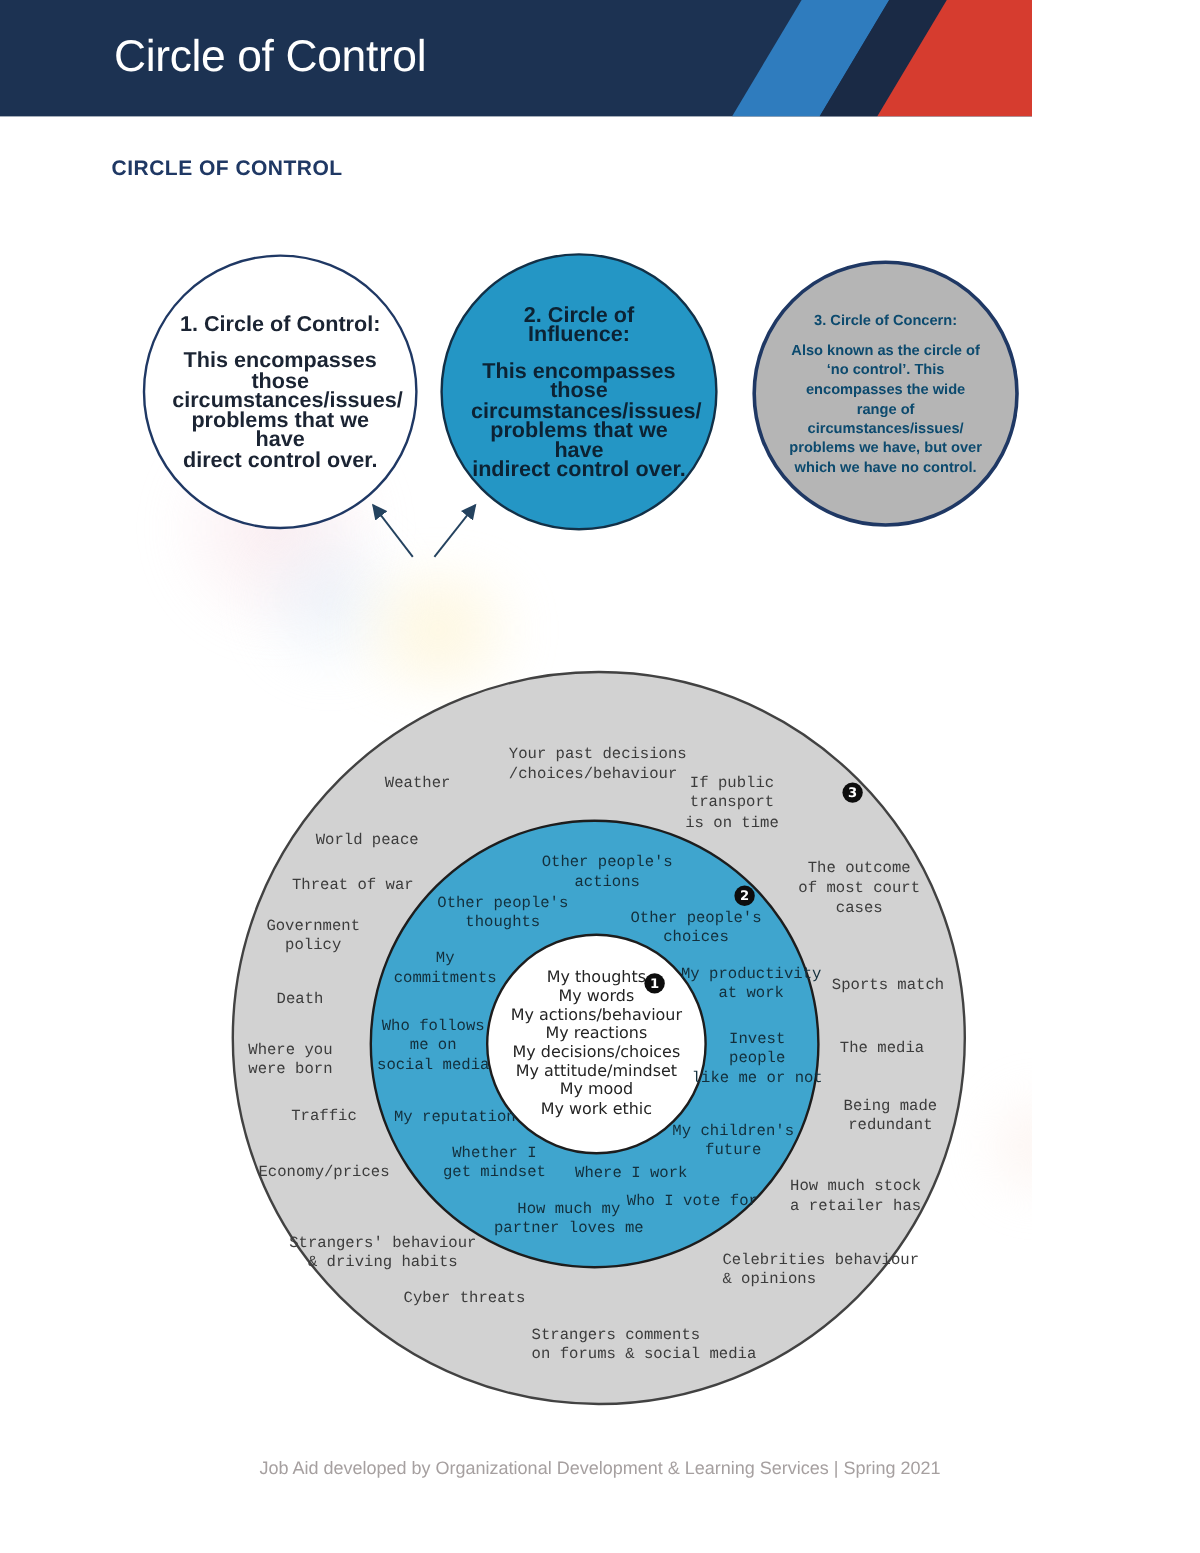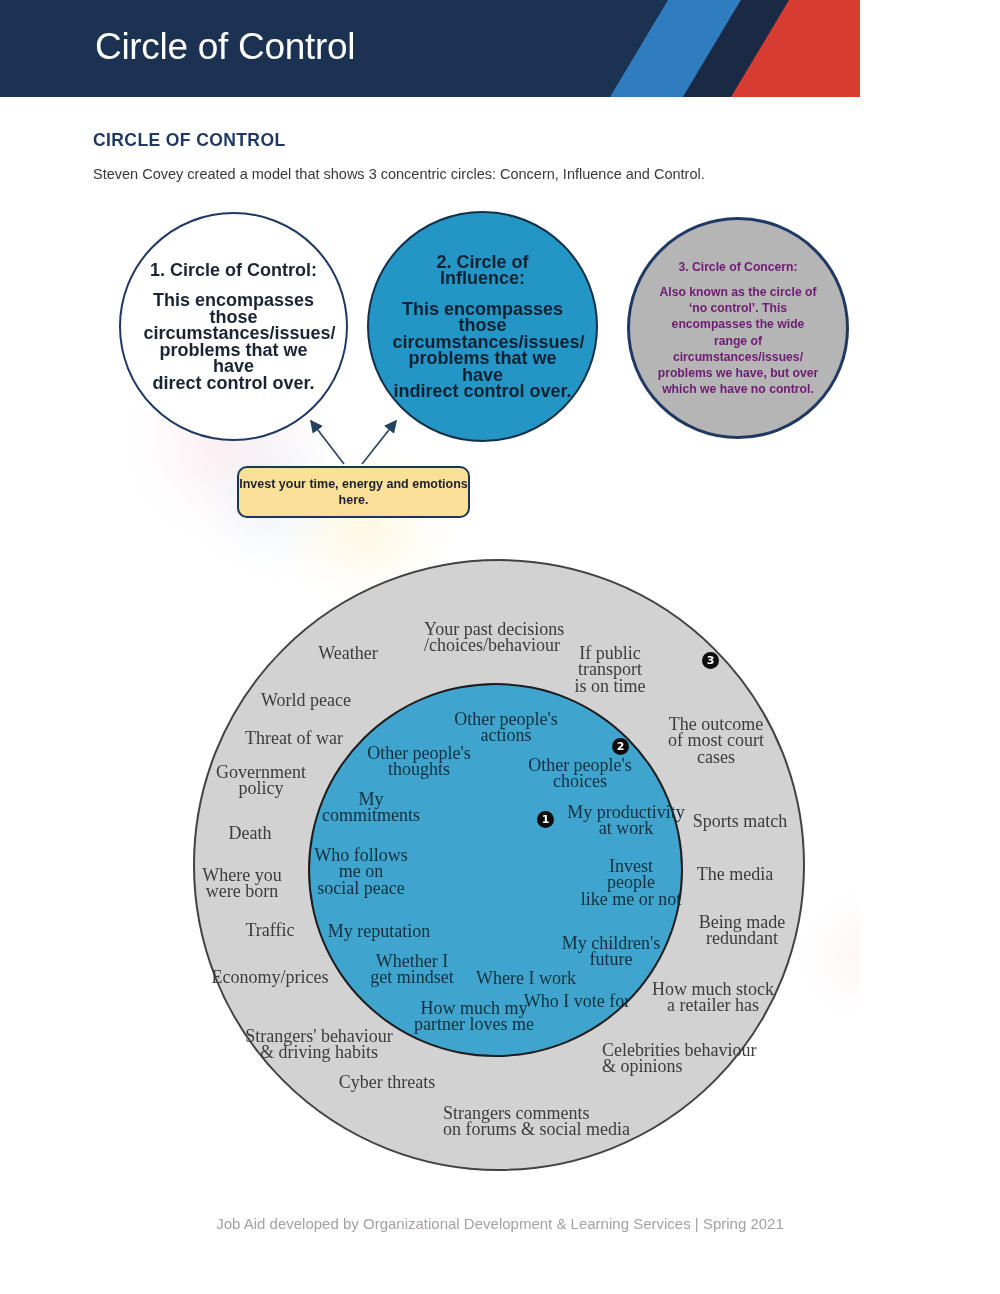--- a/index.html
+++ b/index.html
@@ -18,21 +18,21 @@
   .intro-text{position:absolute;left:93px;top:166px;margin:0;font-size:14.5px;color:#383838;}
 
   
   .tcircle{position:absolute;border-radius:50%;display:flex;align-items:center;
         justify-content:center;text-align:center;font-weight:700;box-sizing:border-box;}
   .c1{left:119px;top:212px;width:229px;height:229px;background:#ffffff;
         border:2px solid #1f3864;color:#1b2433;}
   .c2{left:367px;top:211px;width:231px;height:231px;background:#2496c5;
         border:2px solid #123047;color:#0c2233;}
   .c3{left:627px;top:217px;width:222px;height:222px;background:#b5b5b5;
-        border:3px solid #1f3864;color:#701a75;}
+        border:3px solid #1f3864;color:#0c4a6e;}
   .tc-inner{width:180px;font-size:18px;line-height:16.5px;}
   .c3 .tc-inner{width:198px;font-size:12.2px;line-height:16.2px;}
   .tc-title{margin-bottom:14px;}
   .c3 .tc-title{margin-bottom:9px;}
   .tc-body{white-space:pre-line;}
 
   
   .arrows{position:absolute;left:280px;top:408px;width:140px;height:62px;}
   .callout{position:absolute;left:237px;top:466px;width:233px;height:52px;background:#fbe197;
         border:2px solid #17365d;border-radius:10px;display:flex;align-items:center;
@@ -41,22 +41,22 @@
   .callout span{white-space:pre-line;}
 
   
   .ring{position:absolute;border-radius:50%;box-sizing:border-box;}
   .ring-outer{left:193px;top:559px;width:612px;height:612px;background:#d2d2d2;border:2px solid #424242;}
   .ring-middle{left:308px;top:683px;width:375px;height:374px;background:#3fa5ce;border:2px solid #1d1d1d;}
   .ring-inner{left:405px;top:778px;width:184px;height:184px;background:#ffffff;border:2px solid #1d1d1d;
         display:flex;align-items:center;justify-content:center;}
   .control-lines{text-align:center;font-size:13.3px;line-height:15.7px;color:#242424;
         font-family:"DejaVu Sans",sans-serif;}
-  .dlabel{position:absolute;white-space:pre-line;font-family:Liberation Serif, serif;
-        font-size:18px;line-height:16.4px;text-align:center;transform:translateX(-50%);}
+  .dlabel{position:absolute;white-space:pre-line;font-family:Liberation Mono, monospace;
+        font-size:13px;line-height:16.4px;text-align:center;transform:translateX(-50%);}
   .dlabel.left{transform:none;text-align:left;}
   .concern-label{color:#3c3c3c;}
   .influence-label{color:#132f3c;}
   .badge{position:absolute;width:17px;height:17px;border-radius:50%;background:#0d0d0d;color:#fff;
         font-size:11px;font-weight:700;display:flex;align-items:center;justify-content:center;
         font-family:"DejaVu Sans",sans-serif;}
   #badge1{left:537px;top:811px;} #badge2{left:612px;top:738px;} #badge3{left:702px;top:652px;}
 
   
   .footer{position:absolute;left:0;top:1215px;width:1000px;text-align:center;
@@ -85,21 +85,20 @@
     <h1 class="banner-title">Circle of Control</h1>
   </header>
 
   <div class="wm wm1"></div>
   <div class="wm wm2"></div>
   <div class="wm wm3"></div>
   <div class="wm wm4"></div>
   <div class="wm wm5"></div>
 
   <h2 class="section-heading">CIRCLE OF CONTROL</h2>
-  <p class="intro-text">Steven Covey created a model that shows 3 concentric circles: Concern, Influence and Control.</p>
 
   <div class="tcircle c1">
     <div class="tc-inner">
       <div class="tc-title">1. Circle of Control:</div>
       <div class="tc-body">This encompasses those
 circumstances/issues/
 problems that we have
 direct control over.</div>
     </div>
   </div>
@@ -128,46 +127,54 @@
   <svg class="arrows" viewBox="0 0 140 62">
     <defs>
       <marker id="ah" markerWidth="9" markerHeight="8" refX="7" refY="4" orient="auto">
         <path d="M0,0 L8,4 L0,8 z" fill="#24425f"></path>
       </marker>
     </defs>
     <line x1="64" y1="56" x2="31" y2="13" stroke="#24425f" stroke-width="1.6" marker-end="url(#ah)"></line>
     <line x1="82" y1="56" x2="116" y2="13" stroke="#24425f" stroke-width="1.6" marker-end="url(#ah)"></line>
   </svg>
 
-  <div class="callout">
-    <span>Invest your time, energy and emotions
-here.</span>
-  </div>
 
   <div class="ring ring-outer"></div>
   <div class="ring ring-middle"></div>
+  <div class="ring ring-inner">
+    <div class="control-lines" id="control-lines">
+        <div>My thoughts</div>
+        <div>My words</div>
+        <div>My actions/behaviour</div>
+        <div>My reactions</div>
+        <div>My decisions/choices</div>
+        <div>My attitude/mindset</div>
+        <div>My mood</div>
+        <div>My work ethic</div>
+      </div>
+  </div>
 
   <span class="badge" id="badge1">1</span>
   <span class="badge" id="badge2">2</span>
   <span class="badge" id="badge3">3</span>
 
   <div id="influence-labels">
       <div class="dlabel influence-label" style="left: 506px; top: 711px;">Other people's
 actions</div>
       <div class="dlabel influence-label" style="left: 419px; top: 745px;">Other people's
 thoughts</div>
       <div class="dlabel influence-label" style="left: 580px; top: 757px;">Other people's
 choices</div>
       <div class="dlabel influence-label" style="left: 371px; top: 791px;">My
 commitments</div>
       <div class="dlabel influence-label" style="left: 626px; top: 804px;">My productivity
 at work</div>
       <div class="dlabel influence-label" style="left: 361px; top: 847px;">Who follows
 me on
-social peace</div>
+social media</div>
       <div class="dlabel influence-label" style="left: 631px; top: 858px;">Invest
 people
 like me or not</div>
       <div class="dlabel influence-label" style="left: 379px; top: 923px;">My reputation</div>
       <div class="dlabel influence-label" style="left: 611px; top: 935px;">My children's
 future</div>
       <div class="dlabel influence-label" style="left: 412px; top: 953px;">Whether I
 get mindset</div>
       <div class="dlabel influence-label" style="left: 526px; top: 970px;">Where I work</div>
       <div class="dlabel influence-label" style="left: 577px; top: 993px;">Who I vote for</div>

